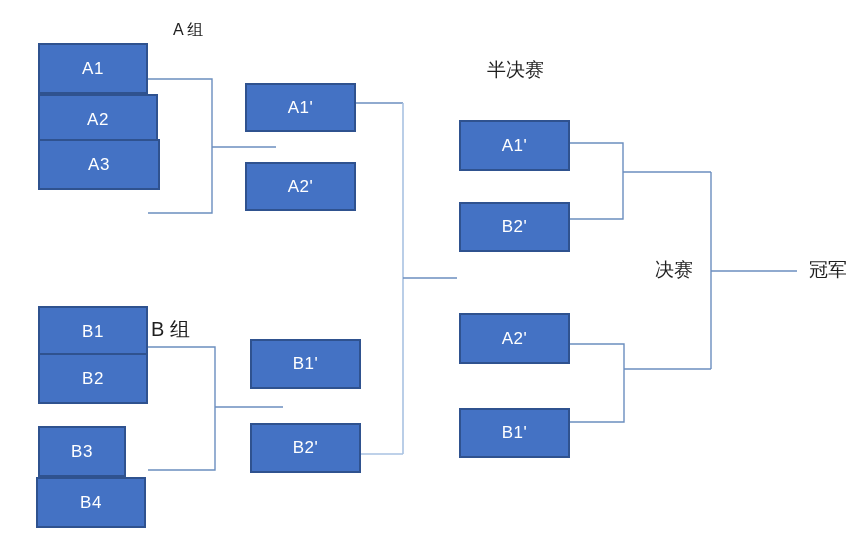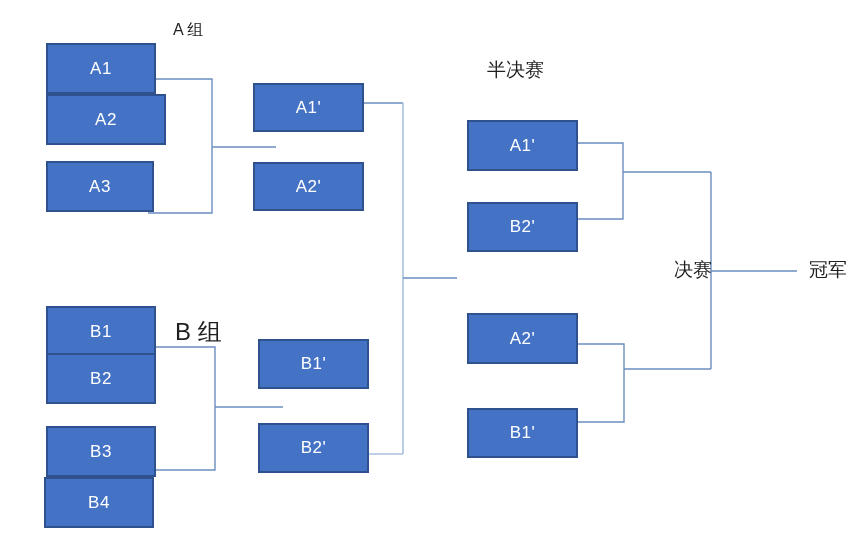--- a/index.html
+++ b/index.html
@@ -36,21 +36,20 @@
     position: absolute;
     box-sizing: border-box;
     background: #4472C4;
     border: 2px solid #2F528F;
     color: #FFFFFF;
     font-size: 17px;
     display: flex;
     align-items: center;
     justify-content: center;
     letter-spacing: 0.5px;
-    margin-left: 8px;
   }
   .lbl {
     position: absolute;
     color: #1F1F1F;
     font-size: 19px;
     white-space: nowrap;
   }
 </style>
 </head>
 <body>
@@ -74,32 +73,32 @@
     <line class="conn" x1="623" y1="172" x2="711" y2="172"></line>
 
     <polyline class="conn" points="570,344 624,344 624,422 570,422"></polyline>
     <line class="conn" x1="624" y1="369" x2="711" y2="369"></line>
 
     <line class="conn" x1="711" y1="172" x2="711" y2="369"></line>
     <line class="conn" x1="711" y1="271" x2="797" y2="271"></line>
   </svg>
 
   <div class="lbl" style="left:173px; top:20px; font-size:16px;">A 组</div>
-  <div class="lbl" style="left:175px; top:316px; font-size:24px;">B 组</div>
+  <div class="lbl" style="left:151px; top:316px; font-size:20px;">B 组</div>
   <div class="lbl" style="left:487px; top:57px;">半决赛</div>
-  <div class="lbl" style="left:674px; top:257px;text-align:right;">决赛</div>
+  <div class="lbl" style="left:655px; top:257px;text-align:right;">决赛</div>
   <div class="lbl" style="left:809px; top:257px;">冠军</div>
 
   <div class="box" style="left:38px; top:43px; width:110px; height:51px;">A1</div>
   <div class="box" style="left:38px; top:94px; width:120px; height:51px;">A2</div>
-  <div class="box" style="left:38px; top:161px; width:108px; height:51px;">A3</div>
+  <div class="box" style="left:38px; top:139px; width:122px; height:51px;">A3</div>
 
   <div class="box" style="left:38px; top:306px; width:110px; height:51px;">B1</div>
   <div class="box" style="left:38px; top:353px; width:110px; height:51px;">B2</div>
-  <div class="box" style="left:38px; top:426px; width:110px; height:51px;">B3</div>
+  <div class="box" style="left:38px; top:426px; width:88px; height:51px;">B3</div>
   <div class="box" style="left:36px; top:477px; width:110px; height:51px;">B4</div>
 
   <div class="box" style="left:245px; top:83px; width:111px; height:49px;">A1'</div>
   <div class="box" style="left:245px; top:162px; width:111px; height:49px;">A2'</div>
 
   <div class="box" style="left:250px; top:339px; width:111px; height:50px;">B1'</div>
   <div class="box" style="left:250px; top:423px; width:111px; height:50px;">B2'</div>
 
   <div class="box" style="left:459px; top:120px; width:111px; height:51px;">A1'</div>
   <div class="box" style="left:459px; top:202px; width:111px; height:50px;">B2'</div>

